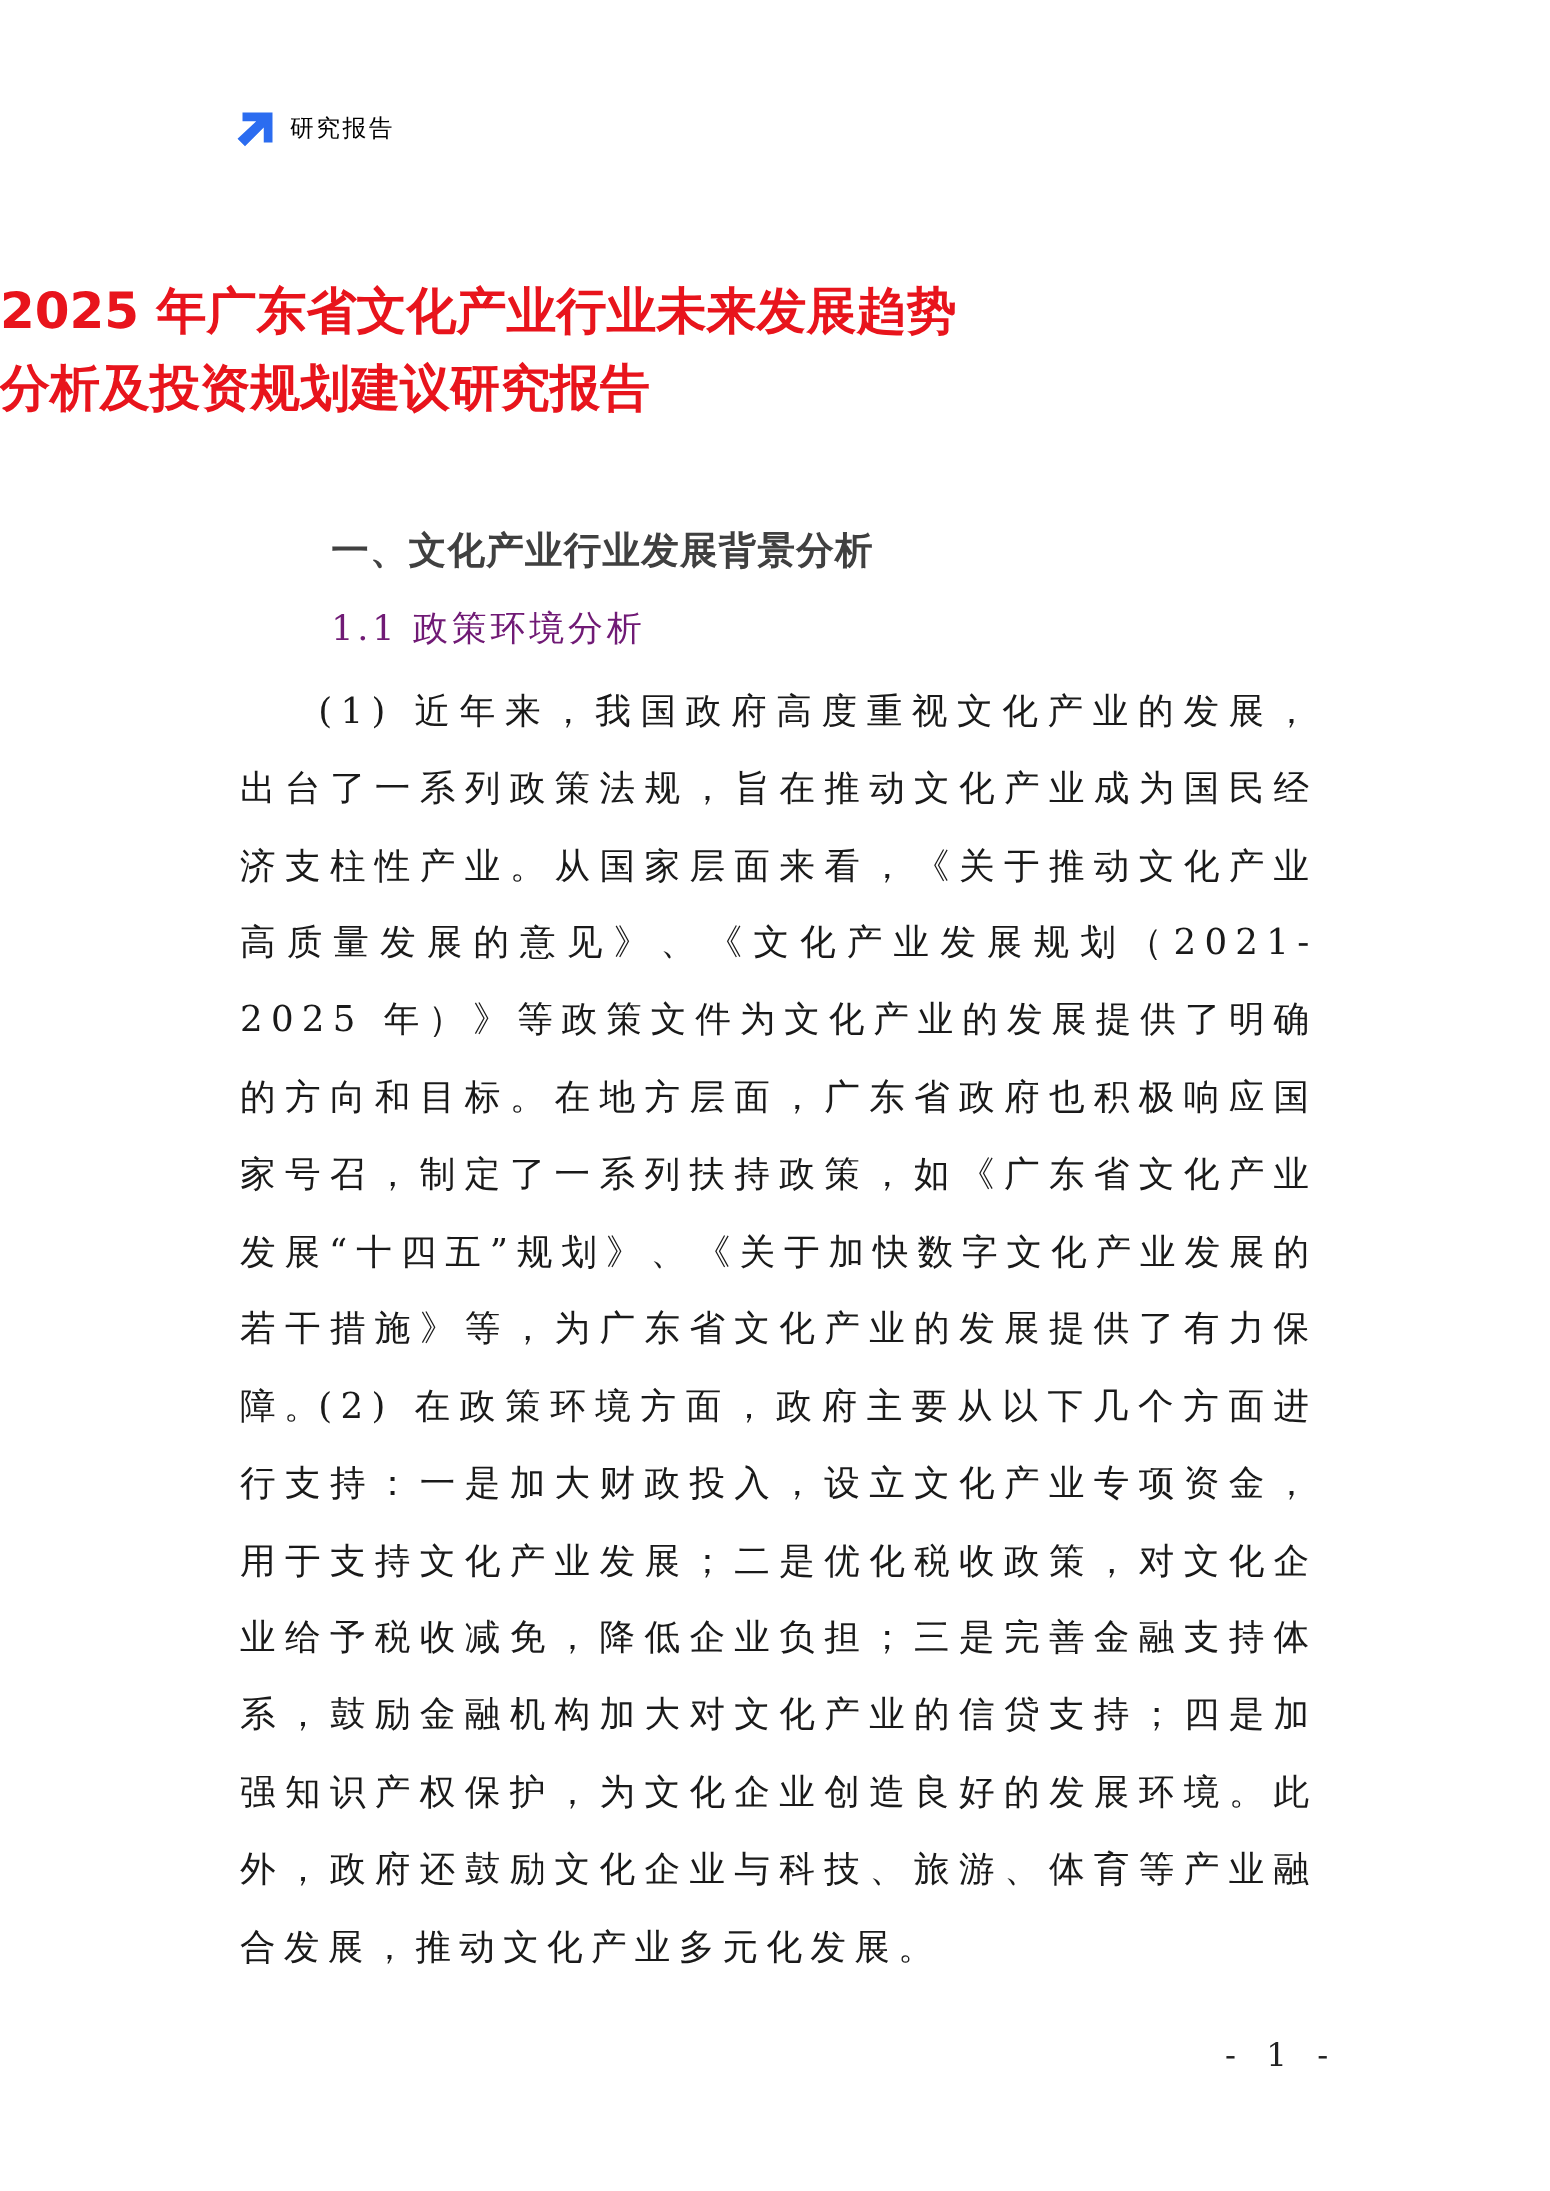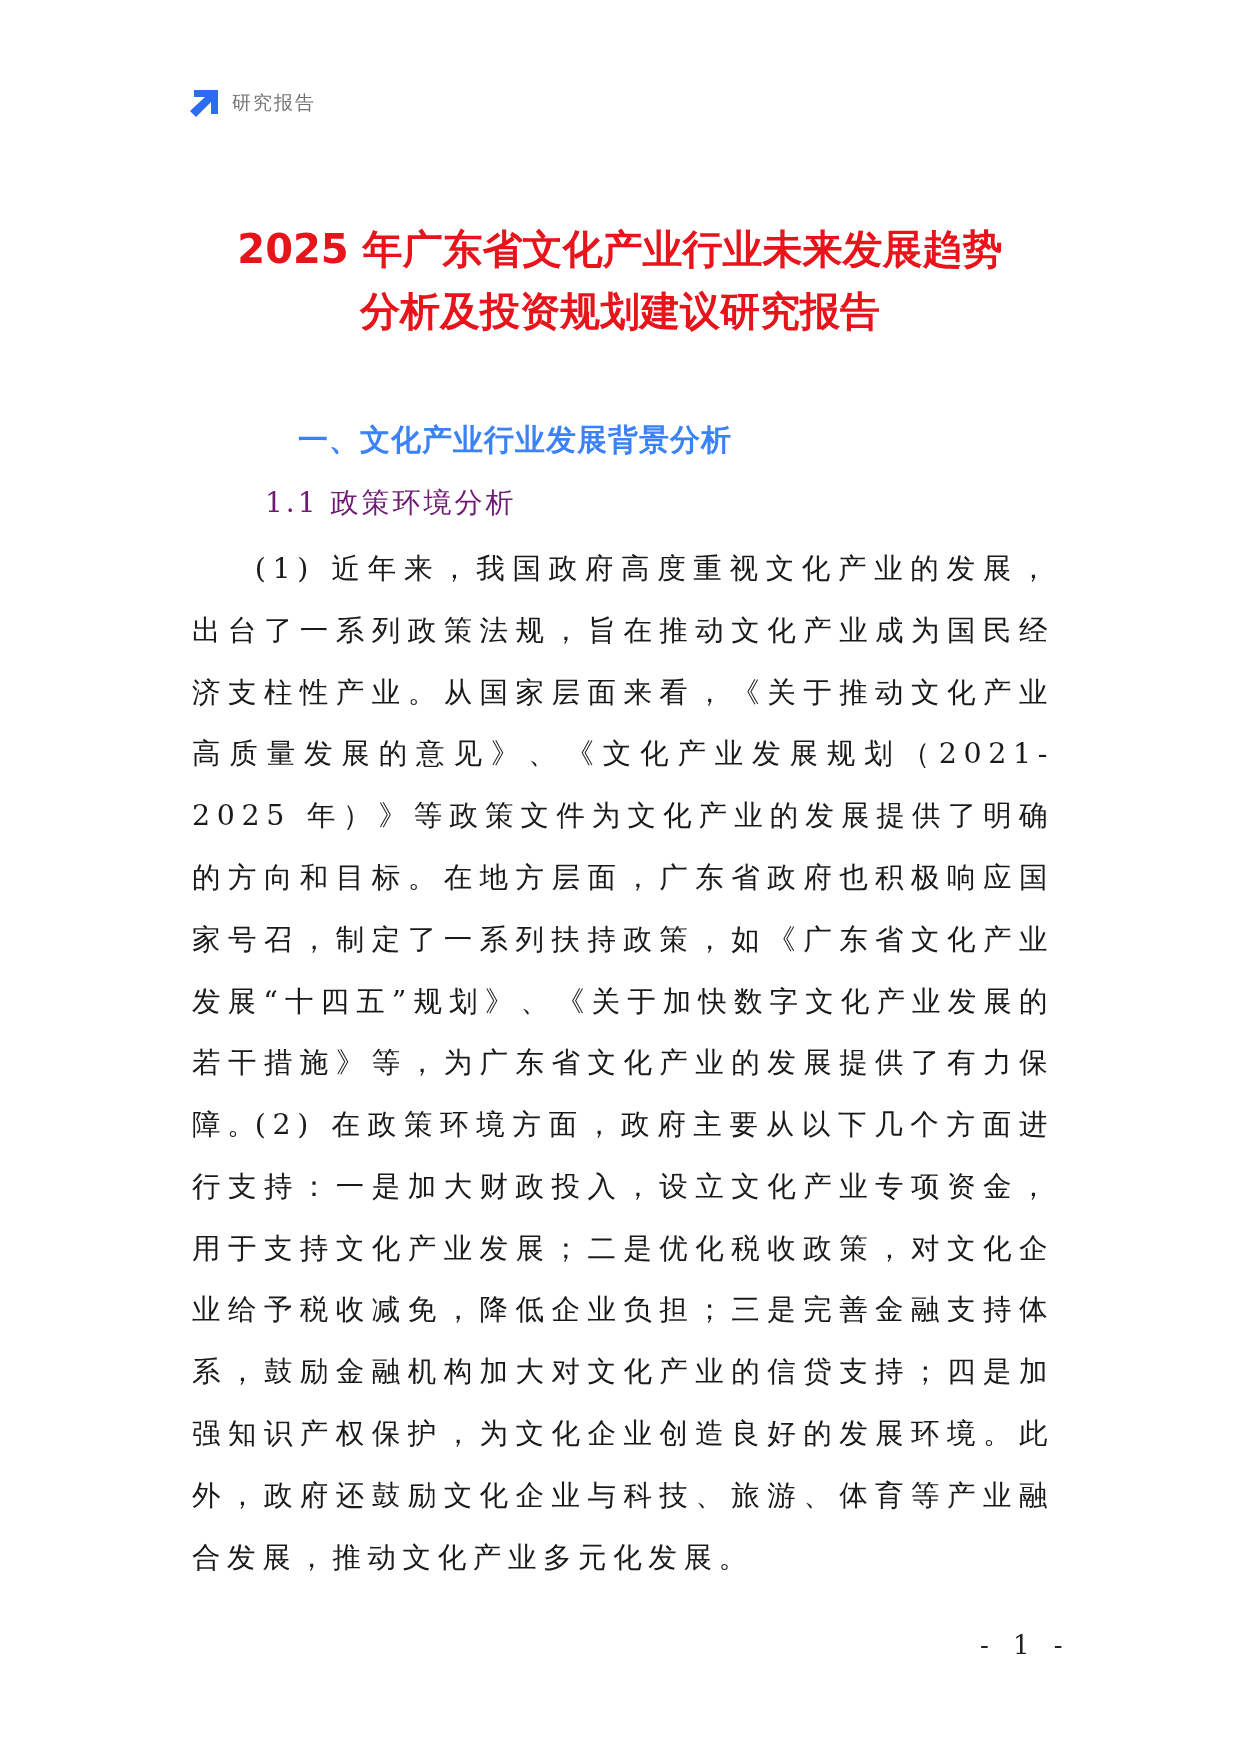--- a/index.html
+++ b/index.html
@@ -24,46 +24,45 @@
     }
     .logo-icon {
       width: 32px;
       height: 30px;
       display: block;
     }
     .header-text {
       margin-left: 12px;
       font-size: 19px;
       letter-spacing: 2px;
-      color: #737373;
+      color: #000000;
       font-family: Liberation Mono, monospace;
     }
     .title {
       position: absolute;
       left: 0;
       width: 1240px;
       top: 218px;
-      text-align: center;
+      text-align: left;
       color: #e8141c;
       font-family: "DejaVu Sans", "Liberation Sans", sans-serif;
       font-weight: bold;
       font-size: 40px;
       line-height: 62px;
     }
     .title .line { display: block; }
     .section-heading {
       position: absolute;
       left: 265px;
       top: 420px;
       font-family: "DejaVu Sans", "Liberation Sans", sans-serif;
       font-weight: bold;
       font-size: 30px;
       letter-spacing: 1px;
-      color: #3b82f6;
-      margin-left: 33px;
+      color: #404040;
     }
     .subsection-heading {
       position: absolute;
       left: 265px;
       top: 484px;
       font-size: 28px;
       letter-spacing: 3px;
       color: #701a75;
     }
     .body-text {

